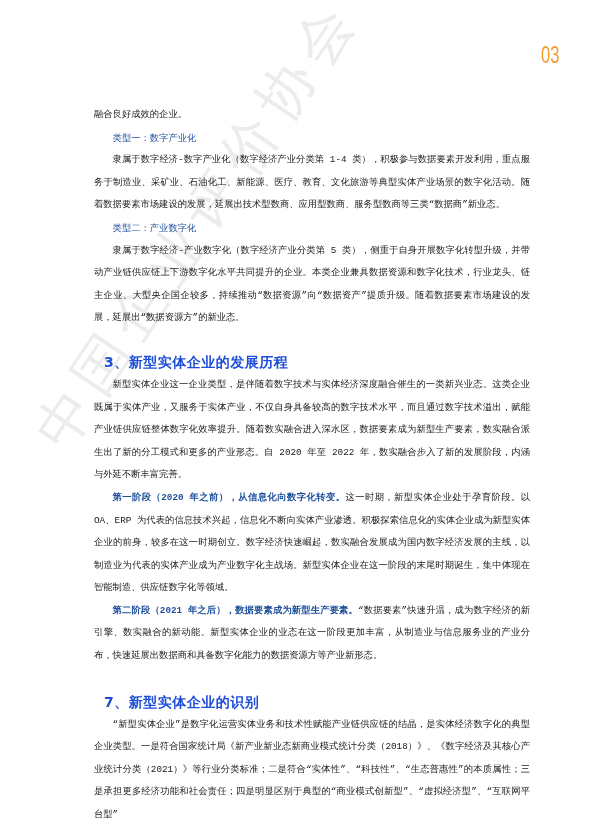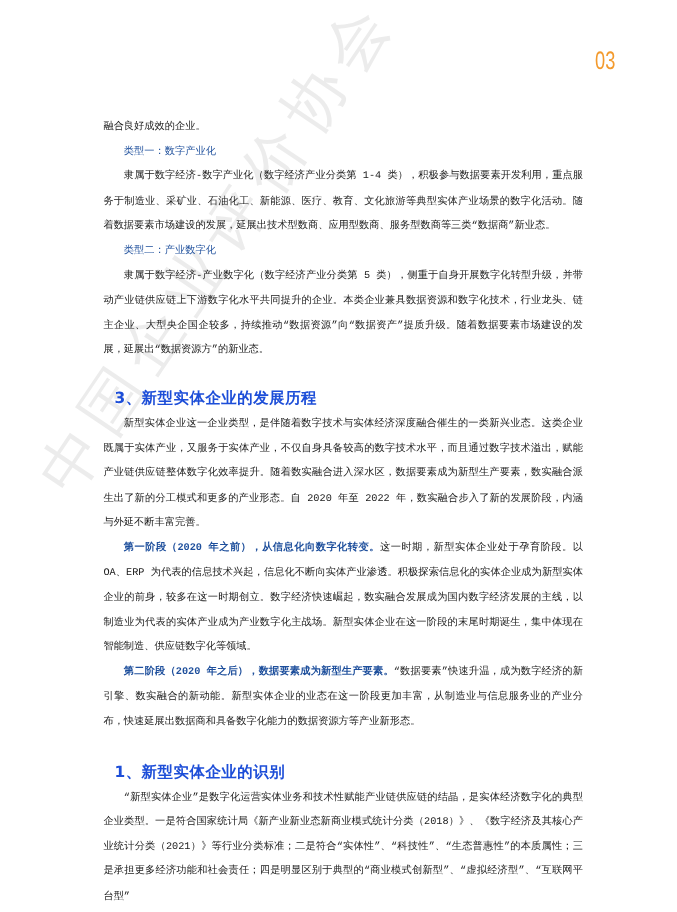--- a/index.html
+++ b/index.html
@@ -100,20 +100,20 @@
   <p class="subhead">类型二：产业数字化</p>
   <p class="p indent">隶属于数字经济-产业数字化（数字经济产业分类第 5 类），侧重于自身开展数字化转型升级，并带动产业链供应链上下游数字化水平共同提升的企业。本类企业兼具数据资源和数字化技术，行业龙头、链主企业、大型央企国企较多，持续推动“数据资源”向“数据资产”提质升级。随着数据要素市场建设的发展，延展出“数据资源方”的新业态。</p>
 
   <div class="gap-sec"></div>
 
   <h2 class="section-title">3、新型实体企业的发展历程</h2>
   <p class="p indent">新型实体企业这一企业类型，是伴随着数字技术与实体经济深度融合催生的一类新兴业态。这类企业既属于实体产业，又服务于实体产业，不仅自身具备较高的数字技术水平，而且通过数字技术溢出，赋能产业链供应链整体数字化效率提升。随着数实融合进入深水区，数据要素成为新型生产要素，数实融合派生出了新的分工模式和更多的产业形态。自 2020 年至 2022 年，数实融合步入了新的发展阶段，内涵与外延不断丰富完善。</p>
 
   <p class="p indent"><span class="lead">第一阶段（2020 年之前），从信息化向数字化转变。</span><span>这一时期，新型实体企业处于孕育阶段。以 OA、ERP 为代表的信息技术兴起，信息化不断向实体产业渗透。积极探索信息化的实体企业成为新型实体企业的前身，较多在这一时期创立。数字经济快速崛起，数实融合发展成为国内数字经济发展的主线，以制造业为代表的实体产业成为产业数字化主战场。新型实体企业在这一阶段的末尾时期诞生，集中体现在智能制造、供应链数字化等领域。</span></p>
 
-  <p class="p indent"><span class="lead">第二阶段（2020 年之后），数据要素成为新型生产要素。</span><span>“数据要素”快速升温，成为数字经济的新引擎、数实融合的新动能。新型实体企业的业态在这一阶段更加丰富，从制造业与信息服务业的产业分布，快速延展出数据商和具备数字化能力的数据资源方等产业新形态。</span></p>
+  <p class="p indent"><span class="lead">第二阶段（2021 年之后），数据要素成为新型生产要素。</span><span>“数据要素”快速升温，成为数字经济的新引擎、数实融合的新动能。新型实体企业的业态在这一阶段更加丰富，从制造业与信息服务业的产业分布，快速延展出数据商和具备数字化能力的数据资源方等产业新形态。</span></p>
 
   <div class="gap-sec2"></div>
 
-  <h2 class="section-title">1、新型实体企业的识别</h2>
+  <h2 class="section-title">7、新型实体企业的识别</h2>
   <p class="p indent">“新型实体企业”是数字化运营实体业务和技术性赋能产业链供应链的结晶，是实体经济数字化的典型企业类型。一是符合国家统计局《新产业新业态新商业模式统计分类（2018）》、《数字经济及其核心产业统计分类（2021）》等行业分类标准；二是符合“实体性”、“科技性”、“生态普惠性”的本质属性；三是承担更多经济功能和社会责任；四是明显区别于典型的“商业模式创新型”、“虚拟经济型”、“互联网平台型”</p>
 
 </div>
 
 </body></html>

